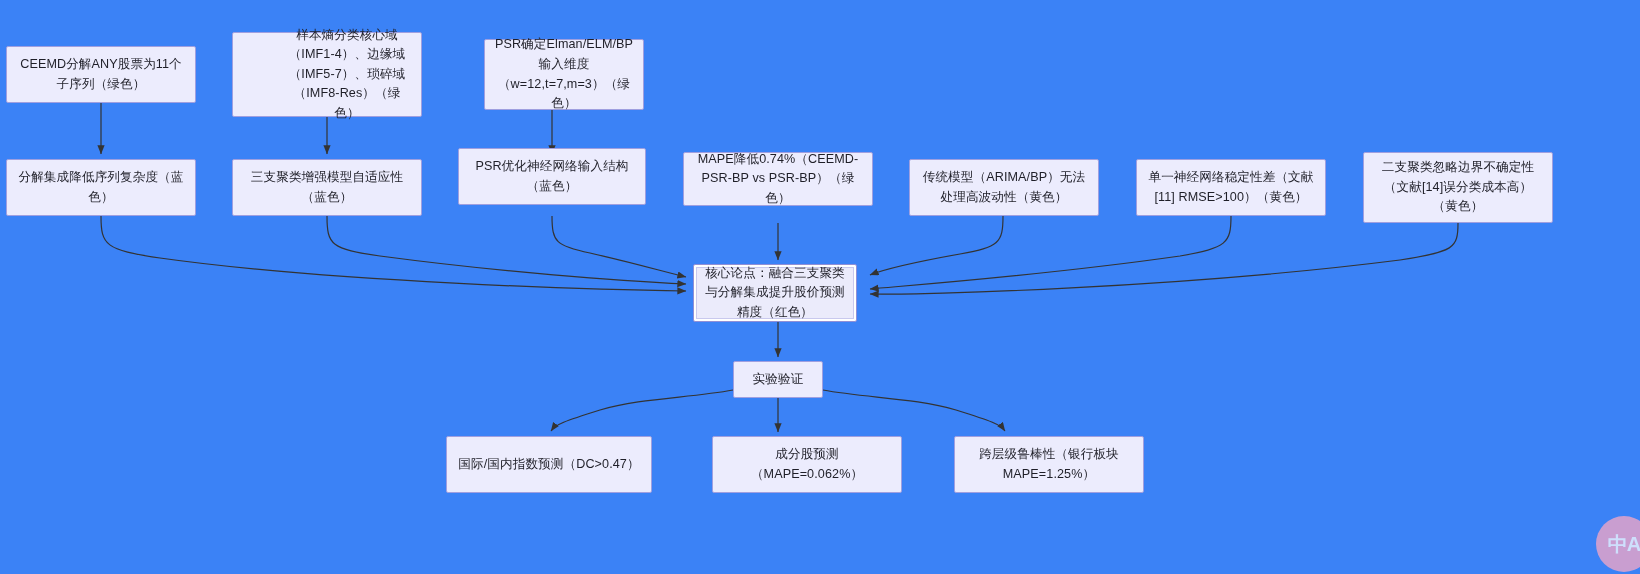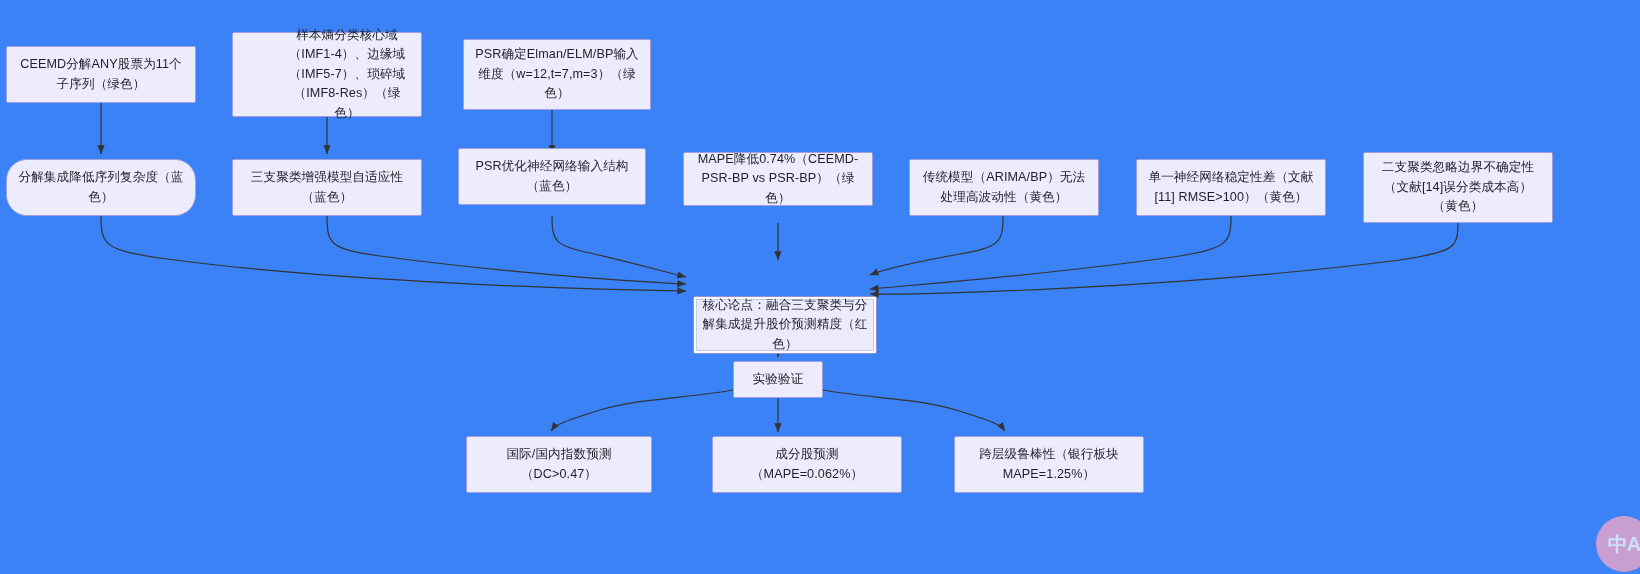--- a/index.html
+++ b/index.html
@@ -101,25 +101,25 @@
       <path d="M823,390 C866,398 916,398 956,410 C991,421 1000,424 1005,431"></path>
     </g>
   </svg>
 
   <div class="node" style="left:6px; top:46px; width:190px; height:57px;">
     <span class="label">CEEMD分解ANY股票为11个子序列（绿色）</span>
   </div>
   <div class="node" style="left:232px; top:32px; width:190px; height:85px;padding-left:48px;">
     <span class="label">样本熵分类核心域（IMF1-4）、边缘域（IMF5-7）、琐碎域（IMF8-Res）（绿色）</span>
   </div>
-  <div class="node" style="left:463px; top:39px; width:188px; height:71px;">
+  <div class="node" style="left:484px; top:39px; width:160px; height:71px;">
     <span class="label">PSR确定Elman/ELM/BP输入维度（w=12,t=7,m=3）（绿色）</span>
   </div>
 
-  <div class="node" style="left:6px; top:159px; width:190px; height:57px;border-radius:21px;">
+  <div class="node" style="left:6px; top:159px; width:190px; height:57px;">
     <span class="label">分解集成降低序列复杂度（蓝色）</span>
   </div>
   <div class="node" style="left:232px; top:159px; width:190px; height:57px;align-items:center;">
     <span class="label">三支聚类增强模型自适应性（蓝色）</span>
   </div>
   <div class="node" style="left:458px; top:148px; width:188px; height:57px;">
     <span class="label">PSR优化神经网络输入结构（蓝色）</span>
   </div>
   <div class="node" style="left:683px; top:152px; width:190px; height:54px;">
     <span class="label">MAPE降低0.74%（CEEMD-PSR-BP vs PSR-BP）（绿色）</span>
@@ -127,29 +127,29 @@
   <div class="node" style="left:909px; top:159px; width:190px; height:57px;">
     <span class="label">传统模型（ARIMA/BP）无法处理高波动性（黄色）</span>
   </div>
   <div class="node" style="left:1136px; top:159px; width:190px; height:57px;justify-content:center;">
     <span class="label">单一神经网络稳定性差（文献[11] RMSE&gt;100）（黄色）</span>
   </div>
   <div class="node" style="left:1363px; top:152px; width:190px; height:71px;">
     <span class="label">二支聚类忽略边界不确定性（文献[14]误分类成本高）（黄色）</span>
   </div>
 
-  <div class="node core" style="left:693px; top:264px; width:184px; height:58px;margin-top:32px;">
+  <div class="node core" style="left:693px; top:264px; width:164px; height:58px;">
     <span class="label">核心论点：融合三支聚类与分解集成提升股价预测精度（红色）</span>
   </div>
 
   <div class="node" style="left:733px; top:361px; width:90px; height:37px;">
     <span class="label">实验验证</span>
   </div>
 
-  <div class="node" style="left:466px; top:436px; width:186px; height:57px;">
+  <div class="node" style="left:446px; top:436px; width:206px; height:57px;">
     <span class="label">国际/国内指数预测（DC&gt;0.47）</span>
   </div>
   <div class="node" style="left:712px; top:436px; width:190px; height:57px;">
     <span class="label">成分股预测（MAPE=0.062%）</span>
   </div>
   <div class="node" style="left:909px; top:436px; width:190px; height:57px;margin-left:45px;">
     <span class="label">跨层级鲁棒性（银行板块MAPE=1.25%）</span>
   </div>
 
   <div class="watermark" style="left:1596px; top:516px;">

